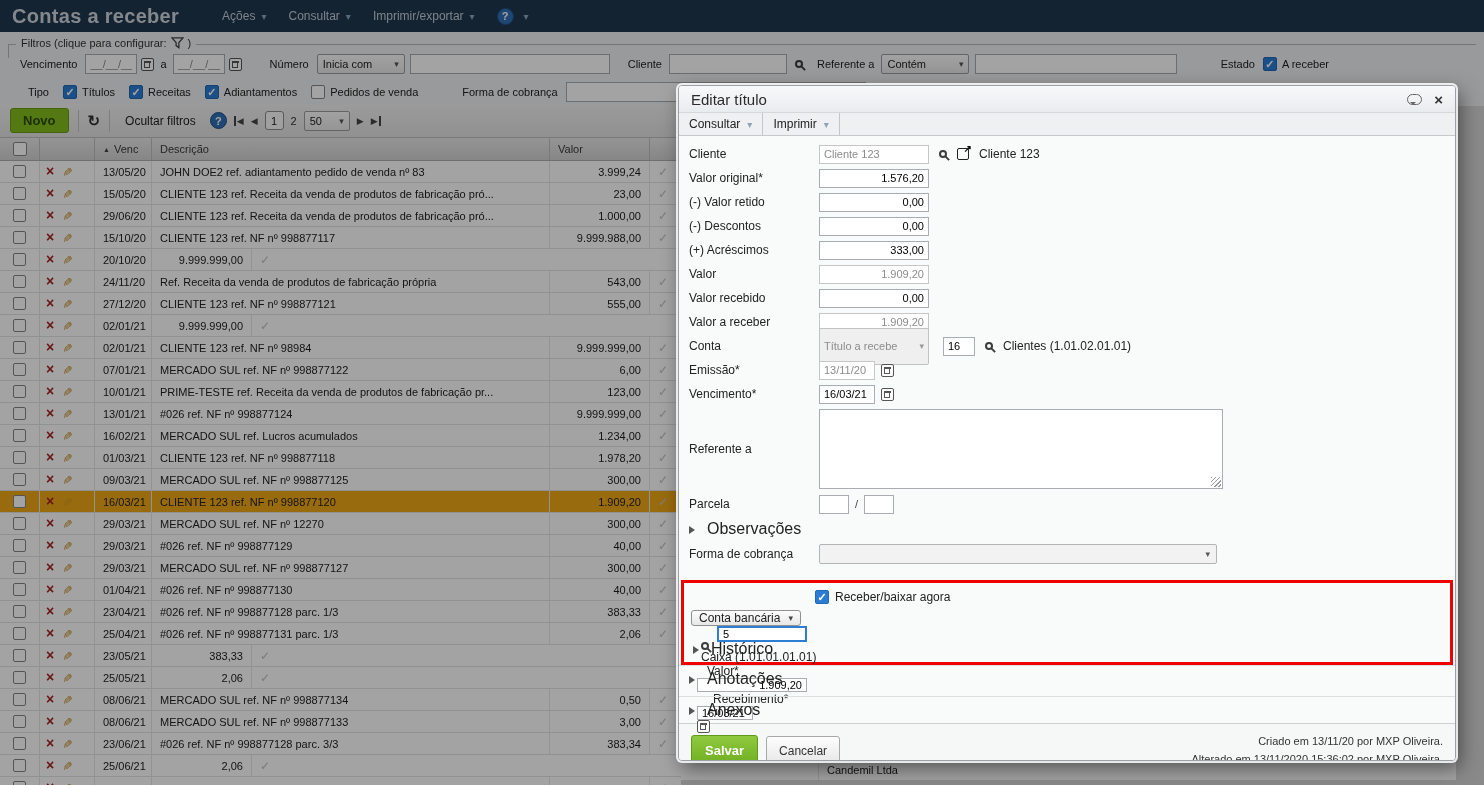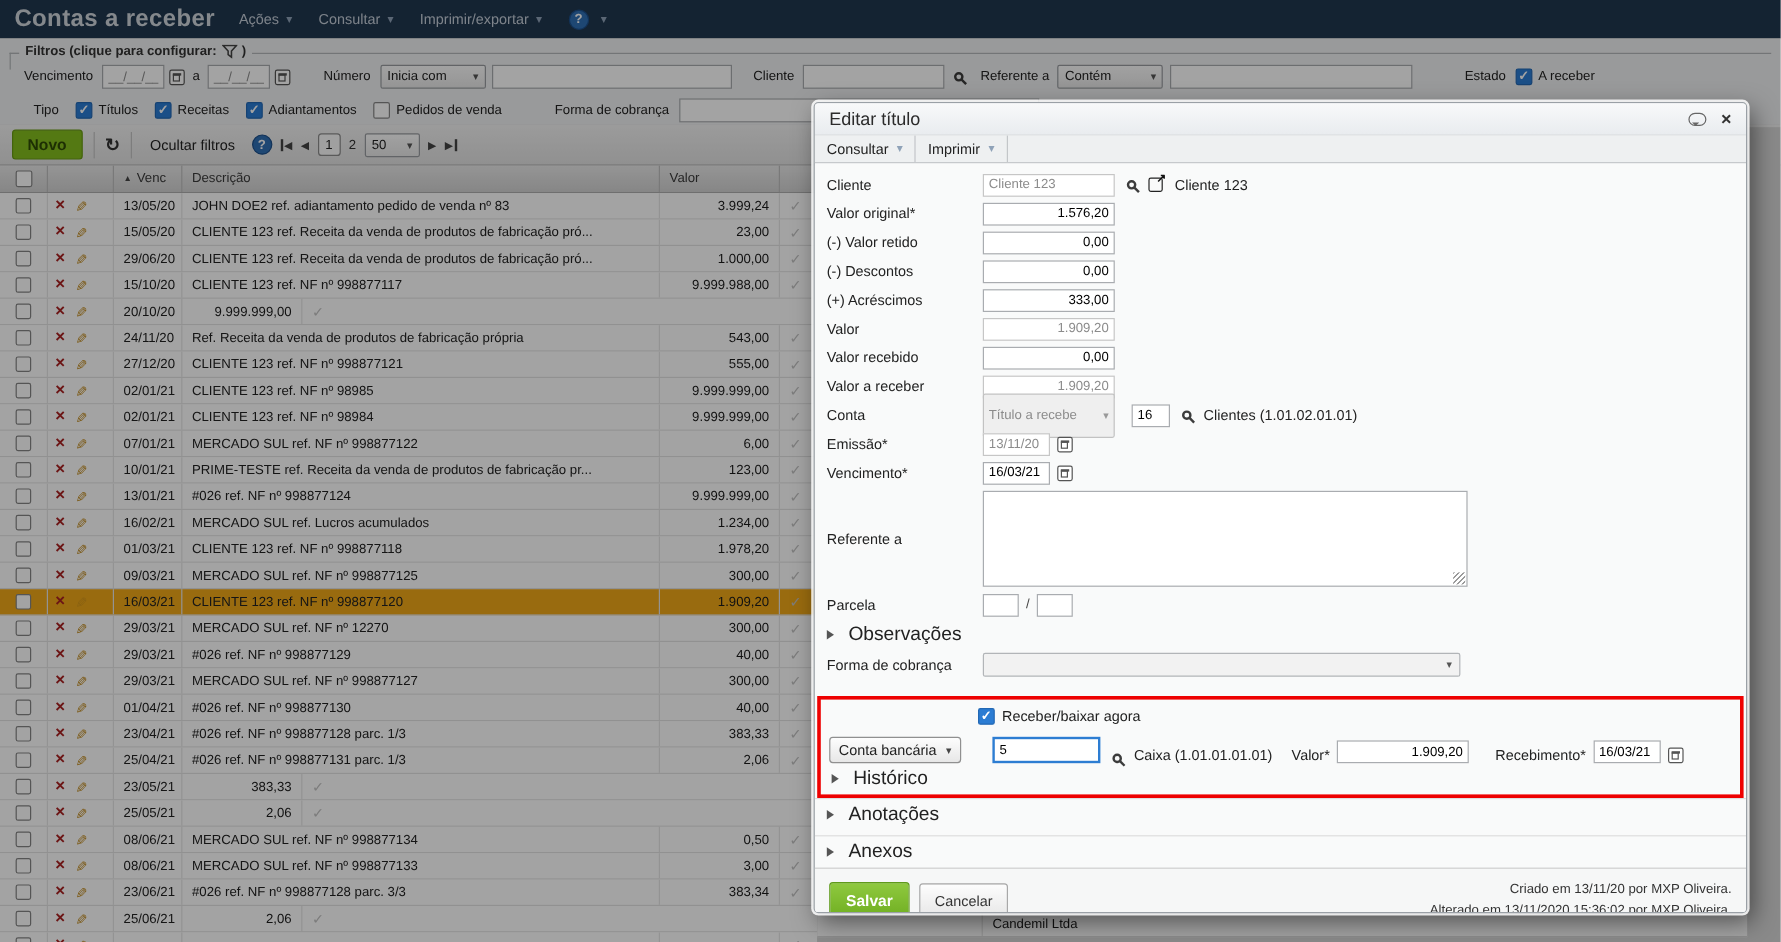--- a/index.html
+++ b/index.html
@@ -5,32 +5,32 @@
   * { box-sizing: border-box; margin:0; padding:0; }
   html,body { width:1484px; height:785px; overflow:hidden; }
   body { font-family:"Liberation Sans", sans-serif; font-size:11px; color:#222; }
   .app { position:relative; width:1484px; height:785px; overflow:hidden; background:#d8d8d8; }
 
   
   .screen { position:absolute; inset:0; }
 
   
   .topbar { height:32px; background:#20374f; display:flex; align-items:center; padding:0 12px; }
-  .topbar-title { font-size:20px; font-weight:bold; color:#cfd5db; letter-spacing:.3px; margin-right:20px; }
+  .topbar-title { font-size:20px; font-weight:bold; color:#cfd5db; letter-spacing:.3px; margin-right:43px; }
   .menu-item { color:#c4cdd8; font-size:12px; margin-right:22px; display:flex; align-items:center; gap:6px; cursor:pointer; }
   .dd-arrow::after { content:"\25BE"; font-size:10px; color:#8fa2b8; }
   .help-circle { width:17px; height:17px; border-radius:50%; background:#2f6fb5; color:#fff; font-size:11px; font-weight:bold;
                  display:flex; align-items:center; justify-content:center; border:1px solid #1d4f8a; }
   .help-circle::before { content:"?"; }
 
   
   .filters { position:relative; height:72px; background:#f0f1f2; }
   .fieldline { position:absolute; top:12px; left:8px; right:8px; height:40px; border-top:1px solid #b4b8bb; border-left:1px solid #b4b8bb; border-left-width:0; }
   .fieldline-l { position:absolute; top:12px; left:8px; width:10px; height:14px; border-top:1px solid #b4b8bb; border-left:1px solid #b4b8bb; }
-  .legend { position:absolute; top:5px; left:16px; background:#f0f1f2; padding:0 5px; color:#333; display:flex; align-items:center; gap:4px;font-weight:bold; }
+  .legend { position:absolute; top:5px; left:16px; background:#f0f1f2; padding:0 5px; color:#333; display:flex; align-items:center; gap:4px; }
   .funnel { width:13px; height:12px; display:inline-block; }
   .frow1 { position:absolute; top:22px; left:0; right:0; display:flex; align-items:center; }
   .frow2 { position:absolute; top:50px; left:0; right:0; display:flex; align-items:center; }
   .flt-label { color:#222; }
   input.txt { height:20px; border:1px solid #a9acb0; background:#fff; font-family:inherit; font-size:11px; padding:0 4px; }
   input.date { width:52px; text-align:center; color:#8a8a8a; }
   .cal { width:13px; height:13px; border:1px solid #555; border-radius:2px; background:#fff; position:relative; display:inline-block; flex:none; }
   .cal::before { content:""; position:absolute; top:2px; left:2px; right:2px; height:2px; background:#555; }
   .cal::after { content:""; position:absolute; bottom:2px; left:2px; width:4px; height:4px; border:1px solid #555; }
   .fselect { height:20px; border:1px solid #9a9da1; background:linear-gradient(#fdfdfd,#e9e9e9); border-radius:2px;
@@ -121,21 +121,21 @@
   .slash { margin:0 6px; color:#444; }
   .secrow { display:flex; align-items:center; gap:6px; padding:4px 10px; color:#222; font-size:16px; flex:none; }
   .tri::before { content:""; display:inline-block; border:4px solid transparent; border-left:6px solid #555; margin-right:2px; }
   .sel-wide { width:398px; height:20px; background:#f2f2f2; border:1px solid #b2b5b8; border-radius:2px;
               display:inline-flex; align-items:center; justify-content:flex-end; padding:0 6px; }
   .sel-wide::after { content:"\25BE"; font-size:9px; color:#555; }
 
   .recv { border:3px solid #ee0000; margin:14px 2px 0 2px; padding:4px 7px 0 7px; flex:none; }
   .recv-check { display:flex; align-items:center; gap:6px; margin-left:124px; height:20px; }
   .recv-check .mtext { font-size:12px; }
-  .recv-controls { display:flex; align-items:flex-end; margin-top:3px; height:26px; }
+  .recv-controls { display:flex; align-items:flex-start; margin-top:3px; height:26px;flex-direction:column; }
   .sel-btn { height:22px; background:linear-gradient(#fdfdfd,#e7e7e7); border:1px solid #909090; border-radius:3px;
              display:inline-flex; align-items:center; gap:8px; padding:0 7px; color:#222; font-size:12px; }
   .sel-btn::after { content:"\25BE"; font-size:9px; color:#444; }
   input.focus { border:2px solid #2d7dd2; height:22px; }
   .recv-hist { padding:4px 2px; }
 
   .secline { border-top:1px solid #dedede; }
   .m-footer { margin-top:auto; border-top:1px solid #cfcfcf; background:#f6f7f7; display:flex; align-items:center; padding:9px 12px; flex:none; }
   .btn-salvar { background:linear-gradient(#8fc93f,#6fae21); border:1px solid #5f9a1b; color:#fff; font-weight:bold; font-size:13px; padding:7px 13px; border-radius:3px; }
   .btn-cancelar { background:linear-gradient(#fdfdfd,#e6e6e6); border:1px solid #a8a8a8; color:#333; font-size:12px; padding:7px 12px; border-radius:3px; margin-left:8px; }
@@ -345,21 +345,20 @@
         </div>
         <div class="trow">
           <div class="td c1">
             <span class="cb"></span>
           </div>
           <div class="td c2">
             <span class="del-ic"></span>
             <span class="pen-ic"></span>
           </div>
           <div class="td c3">02/01/21</div>
-          <div class="td c4">CLIENTE 123 ref. NF nº 98985</div>
           <div class="td c5">9.999.999,00</div>
           <div class="td c6"></div>
         </div>
         <div class="trow">
           <div class="td c1">
             <span class="cb"></span>
           </div>
           <div class="td c2">
             <span class="del-ic"></span>
             <span class="pen-ic"></span>

